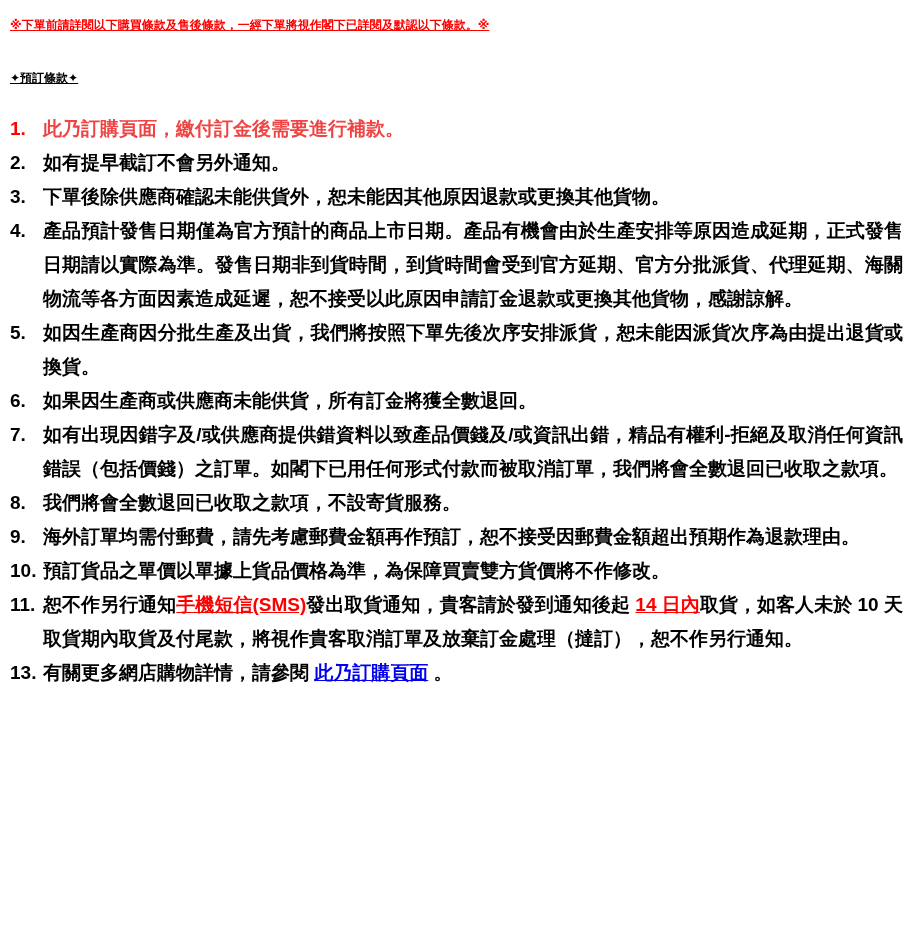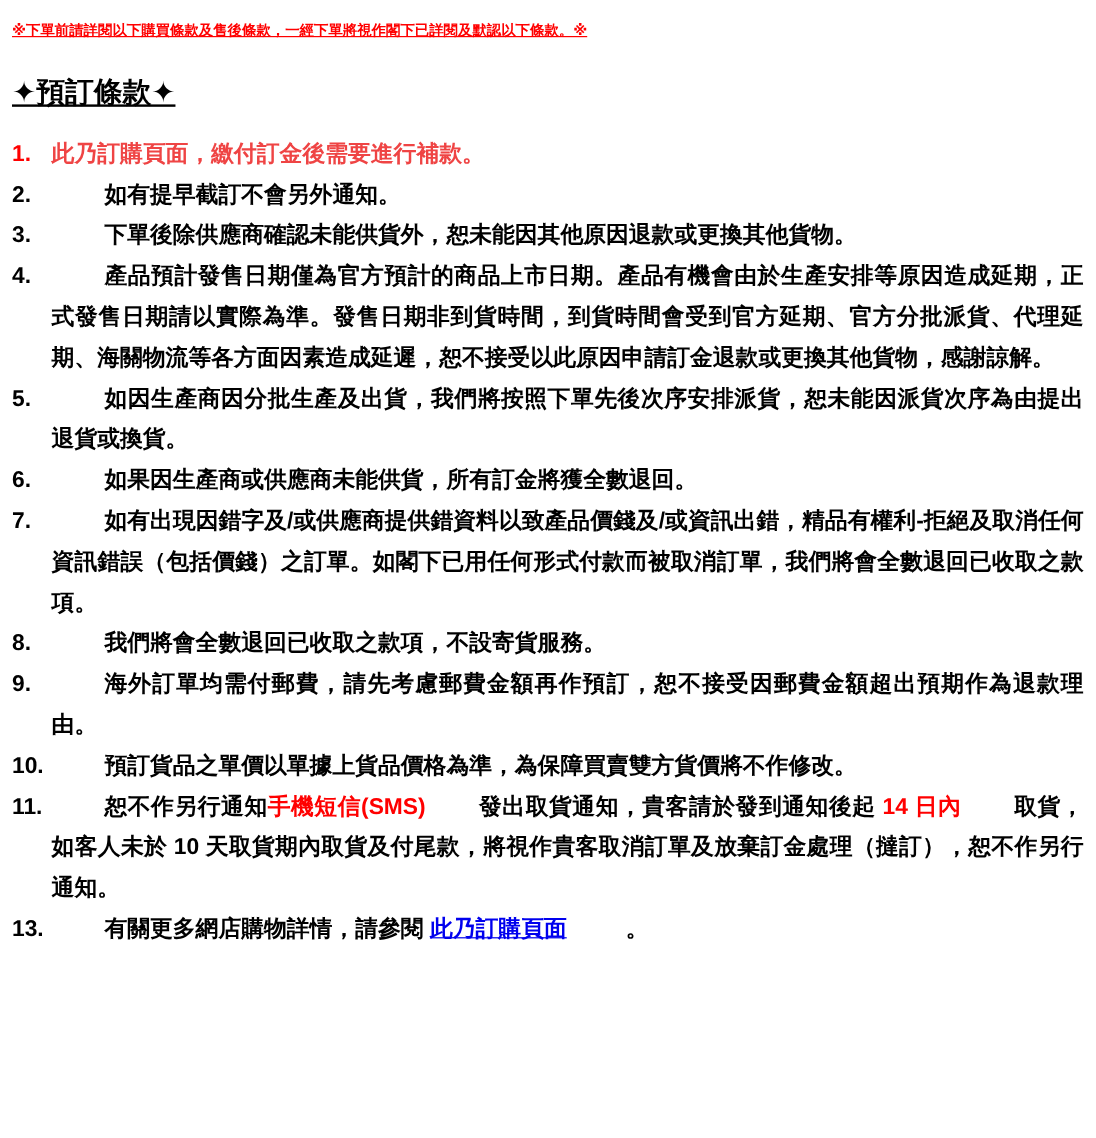--- a/index.html
+++ b/index.html
@@ -19,21 +19,21 @@
   .doc-title {
     color: #ff0000;
     text-decoration: underline;
     font-size: 12px;
     line-height: 26px;
     margin: 2px 0 28px 0;
   }
   .section-heading {
     color: #000000;
     text-decoration: underline;
-    font-size: 24px;
+    font-size: 12px;
     line-height: 24px;
     margin: 0 0 22px 0;
   }
   .terms-list {
     width: 100%;
   }
   .term {
     display: flex;
     align-items: flex-start;
     font-size: 19px;
@@ -45,27 +45,27 @@
   }
   .term-num.red {
     color: #ff0000;
   }
   .term-body {
     flex: 1 1 auto;
     text-align: justify;
   }
   .seg-normal {
     color: #000000;
-    margin-left: 44px;
   }
   .seg-red {
     color: #ef4444;
   }
   .seg-red-underline {
     color: #ff0000;
+    text-decoration: underline;
   }
   .seg-link {
     color: #0000ee;
     text-decoration: underline;
     cursor: pointer;
   }
 </style>
 </head>
 <body>
 

